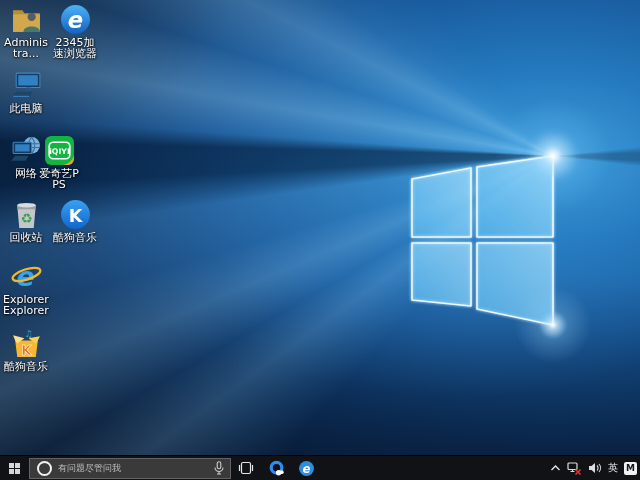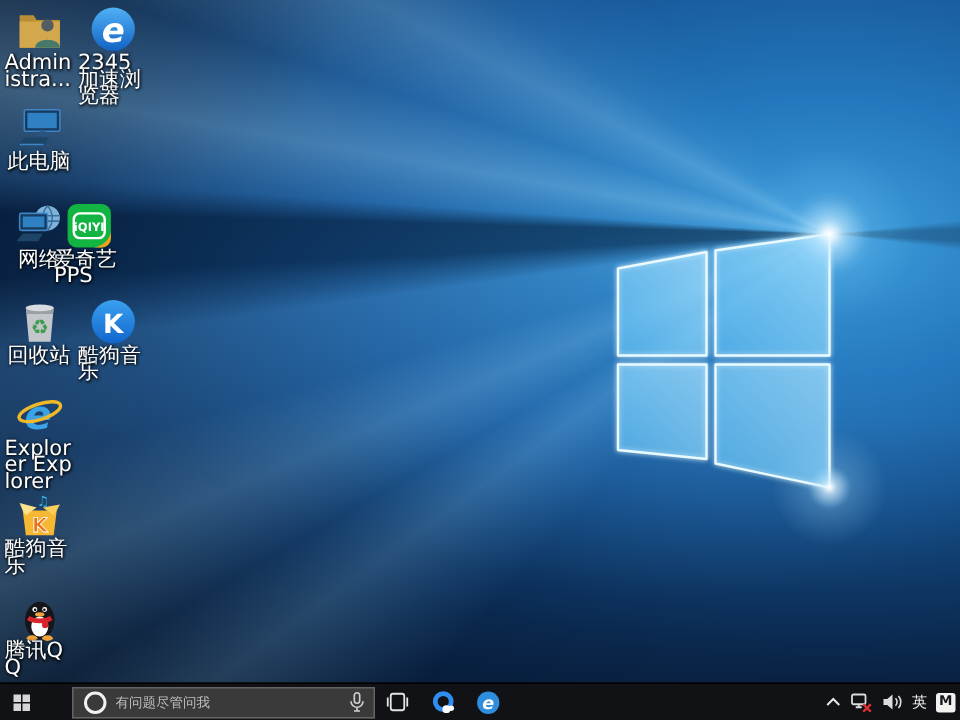--- a/index.html
+++ b/index.html
@@ -37,31 +37,31 @@
       radial-gradient(ellipse 55% 30% at 72% 62%, rgba(70,150,220,.22), rgba(70,150,220,0) 70%),
       radial-gradient(ellipse 60% 50% at 0% 0%, rgba(8,18,34,.55), rgba(8,18,34,0) 60%),
       linear-gradient(to bottom, rgba(0,0,0,0) 58%, rgba(4,10,22,.45) 100%),
       radial-gradient(ellipse 125% 95% at 86% 33%, #3f9fdd 0%, #2478bd 20%, #17589a 40%, #0d3566 62%, #092142 82%, #071830 100%);
   }
   .logo-svg{position:absolute;left:0;top:0;}
 
   
   .cell{position:absolute;width:46px;display:flex;flex-direction:column;align-items:center;cursor:pointer;}
   .cell .art{width:33px;height:33px;display:block;}
-  .cell .lbl{margin-top:1px;font-size:14px;line-height:11px;color:#fff;
+  .cell .lbl{margin-top:1px;font-size:11px;line-height:11px;color:#fff;text-align:center;
              text-shadow:0 1px 2px rgba(0,0,0,.95),1px 0 2px rgba(0,0,0,.8);word-break:break-all;}
 
   
   .taskbar{position:absolute;left:0;bottom:0;width:640px;height:25px;background:#101216;
            display:flex;align-items:center;border-top:1px solid #000;box-sizing:border-box;}
   .tb-btn{height:25px;display:flex;align-items:center;justify-content:center;cursor:pointer;}
   .start{width:29px;}
   .winlogo{display:grid;grid-template-columns:5px 5px;grid-template-rows:5px 5px;gap:1px;}
   .winlogo span{background:#d6d6d6;display:block;}
-  .searchbox{width:200px;height:19px;margin-left:19px;background:#3a3a3a;border:1px solid #636363;
+  .searchbox{width:200px;height:19px;margin-left:0;background:#3a3a3a;border:1px solid #636363;
              display:flex;align-items:center;cursor:text;}
   .cortana{width:11px;height:11px;border:2px solid #f2f2f2;border-radius:50%;margin:0 6px 0 7px;flex:none;}
   .search-text{flex:1;font-size:9px;color:#bdbdbd;white-space:nowrap;overflow:hidden;}
   .mic{flex:none;margin-right:6px;}
   .tb-icon{width:30px;}
   .tb-spacer{flex:1;}
   .tray{display:flex;align-items:center;gap:6px;padding-right:3px;}
   .tray-item{display:flex;align-items:center;justify-content:center;cursor:pointer;height:25px;}
   .lang{font-size:10px;color:#f0f0f0;}
   .ime{width:13px;height:13px;background:#f2f2f2;border-radius:2px;color:#16181c;
@@ -159,36 +159,20 @@
     <svg class="art" viewBox="0 0 32 32">
       <polygon points="5,13 27,13 25,29 7,29" fill="#f6b832"></polygon>
       <polygon points="3,8 14,11 7,16 5,13" fill="#fde08a"></polygon>
       <polygon points="29,9 18,11 25,16 27,13" fill="#f9cf5a"></polygon>
       <text x="16" y="27" font-size="13" font-weight="bold" text-anchor="middle" fill="#e8731a" stroke="#fff" stroke-width="0.5">K</text>
       <text x="14" y="10" font-size="9" fill="#2fb3dd">♫</text>
     </svg>
     <div class="lbl">酷狗音乐</div>
   </div>
 
-  <div class="cell" style="left:3px;top:395px">
-    <svg class="art" viewBox="0 0 32 32">
-      <ellipse cx="16" cy="18" rx="9.5" ry="12" fill="#15161a"></ellipse>
-      <ellipse cx="16" cy="22" rx="5.5" ry="6.5" fill="#ffffff"></ellipse>
-      <circle cx="12.8" cy="11" r="1.6" fill="#fff"></circle>
-        <circle cx="19.2" cy="11" r="1.6" fill="#fff"></circle>
-      <circle cx="13" cy="11.2" r="0.8" fill="#000"></circle>
-        <circle cx="19" cy="11.2" r="0.8" fill="#000"></circle>
-      <ellipse cx="16" cy="14.2" rx="3" ry="1.4" fill="#f2a33c"></ellipse>
-      <path d="M8.5 16.5c4 2.5 11 2.5 15 0" stroke="#d8232a" stroke-width="3" fill="none"></path>
-      <rect x="17.5" y="17" width="4" height="6" rx="1.5" fill="#d8232a"></rect>
-      <ellipse cx="11" cy="29.5" rx="3.5" ry="1.8" fill="#f2a33c"></ellipse>
-      <ellipse cx="21" cy="29.5" rx="3.5" ry="1.8" fill="#f2a33c"></ellipse>
-    </svg>
-    <div class="lbl">腾讯QQ</div>
-  </div>
 
   <div class="cell" style="left:52px;top:3px">
     <svg class="art" viewBox="0 0 32 32">
       <defs>
           <linearGradient id="b2345" x1="0" y1="0" x2="0" y2="1">
         <stop offset="0" stop-color="#4fb0f5"></stop>
             <stop offset="1" stop-color="#1263c4"></stop>
           </linearGradient>
         </defs>
       <circle cx="16" cy="16" r="14" fill="url(#b2345)"></circle>

